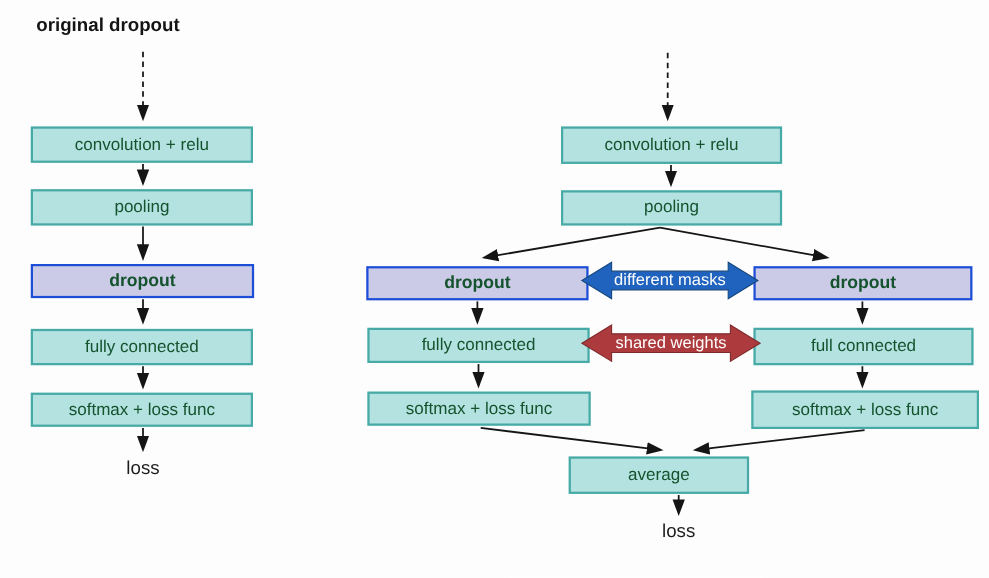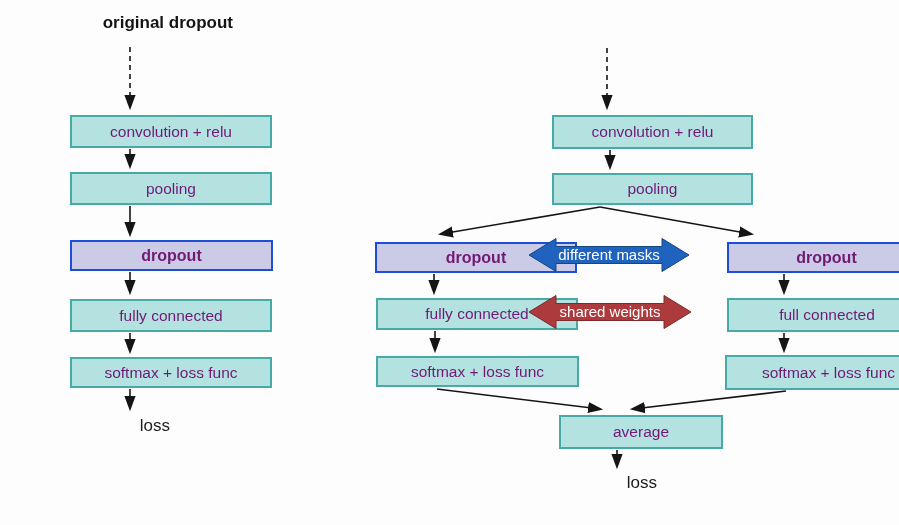--- a/index.html
+++ b/index.html
@@ -7,34 +7,33 @@
     position:relative;
     width:899px;height:525px;
     background:#fdfdfd;
     font-family:"Liberation Sans","DejaVu Sans",sans-serif;
     overflow:hidden;
   }
   .box{
     position:absolute;
     box-sizing:border-box;
     display:flex;align-items:center;justify-content:center;
-    font-size:15.5px;color:#701a75;
+    font-size:15.5px;color:#14532d;
     white-space:nowrap;
-    margin-left:42px;
   }
   .teal{background:#b3e2e0;border:2px solid #47aaa6;}
   .purple{background:#cccbe7;border:2px solid #1d4ed8;font-weight:bold;font-size:16px;}
   .title{
-    position:absolute;text-align:right;
+    position:absolute;text-align:left;
     font-size:17px;color:#141414;font-weight:bold;
     white-space:nowrap;
   }
   .title .normal{font-weight:normal;}
   .loss-label{
-    position:absolute;text-align:right;
+    position:absolute;text-align:center;
     font-size:17px;color:#1c1c1c;
   }
   .arrow-label{
     position:absolute;text-align:center;
     font-size:15px;color:#ffffff;
     width:160px;height:22px;line-height:22px;
     white-space:nowrap;
   }
   svg.connectors{
     position:absolute;left:0;top:0;

